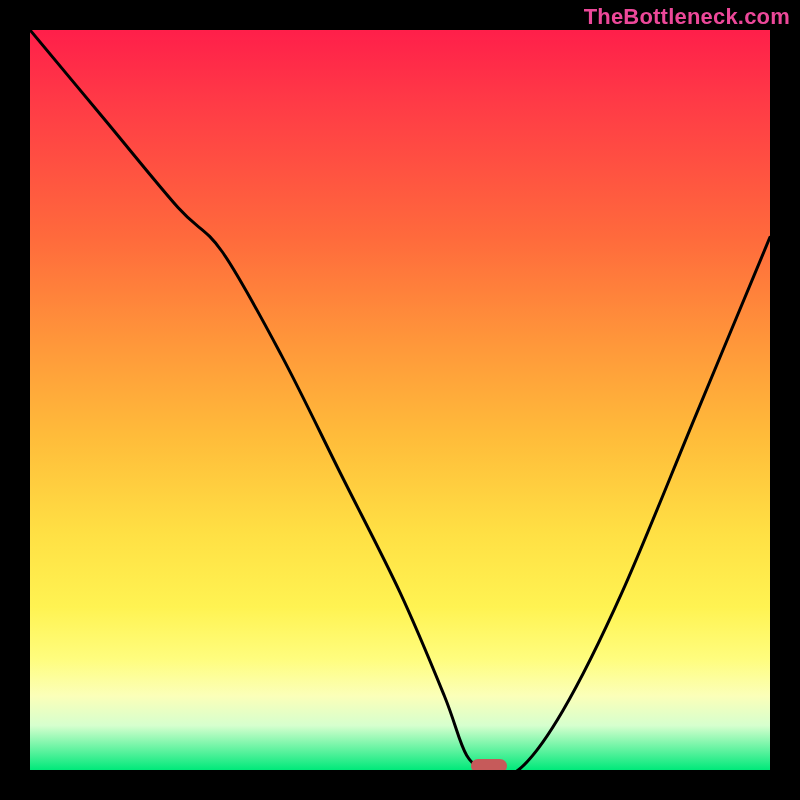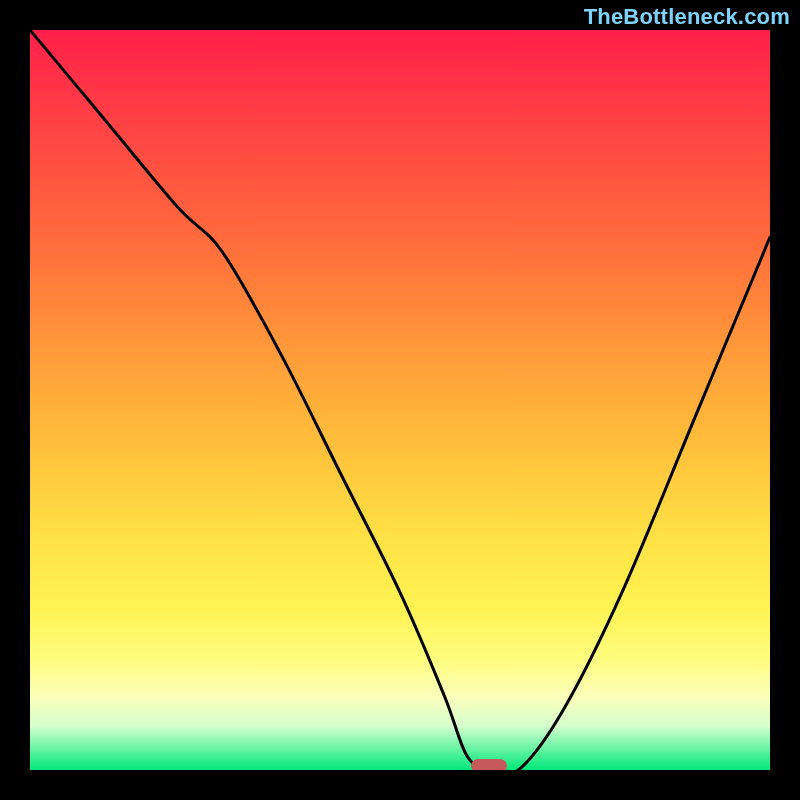--- a/index.html
+++ b/index.html
@@ -14,21 +14,21 @@
   .frame {
     position: relative;
     width: 800px;
     height: 800px;
     background: #000;
   }
   .watermark {
     position: absolute;
     top: 4px;
     right: 10px;
-    color: #7dd3fc;
+    color: #ec4899;
     font-size: 22px;
     font-weight: 600;
     letter-spacing: 0.2px;
     z-index: 5;
     user-select: none;
   }
   .plot-area {
     position: absolute;
     left: 30px;
     top: 30px;

